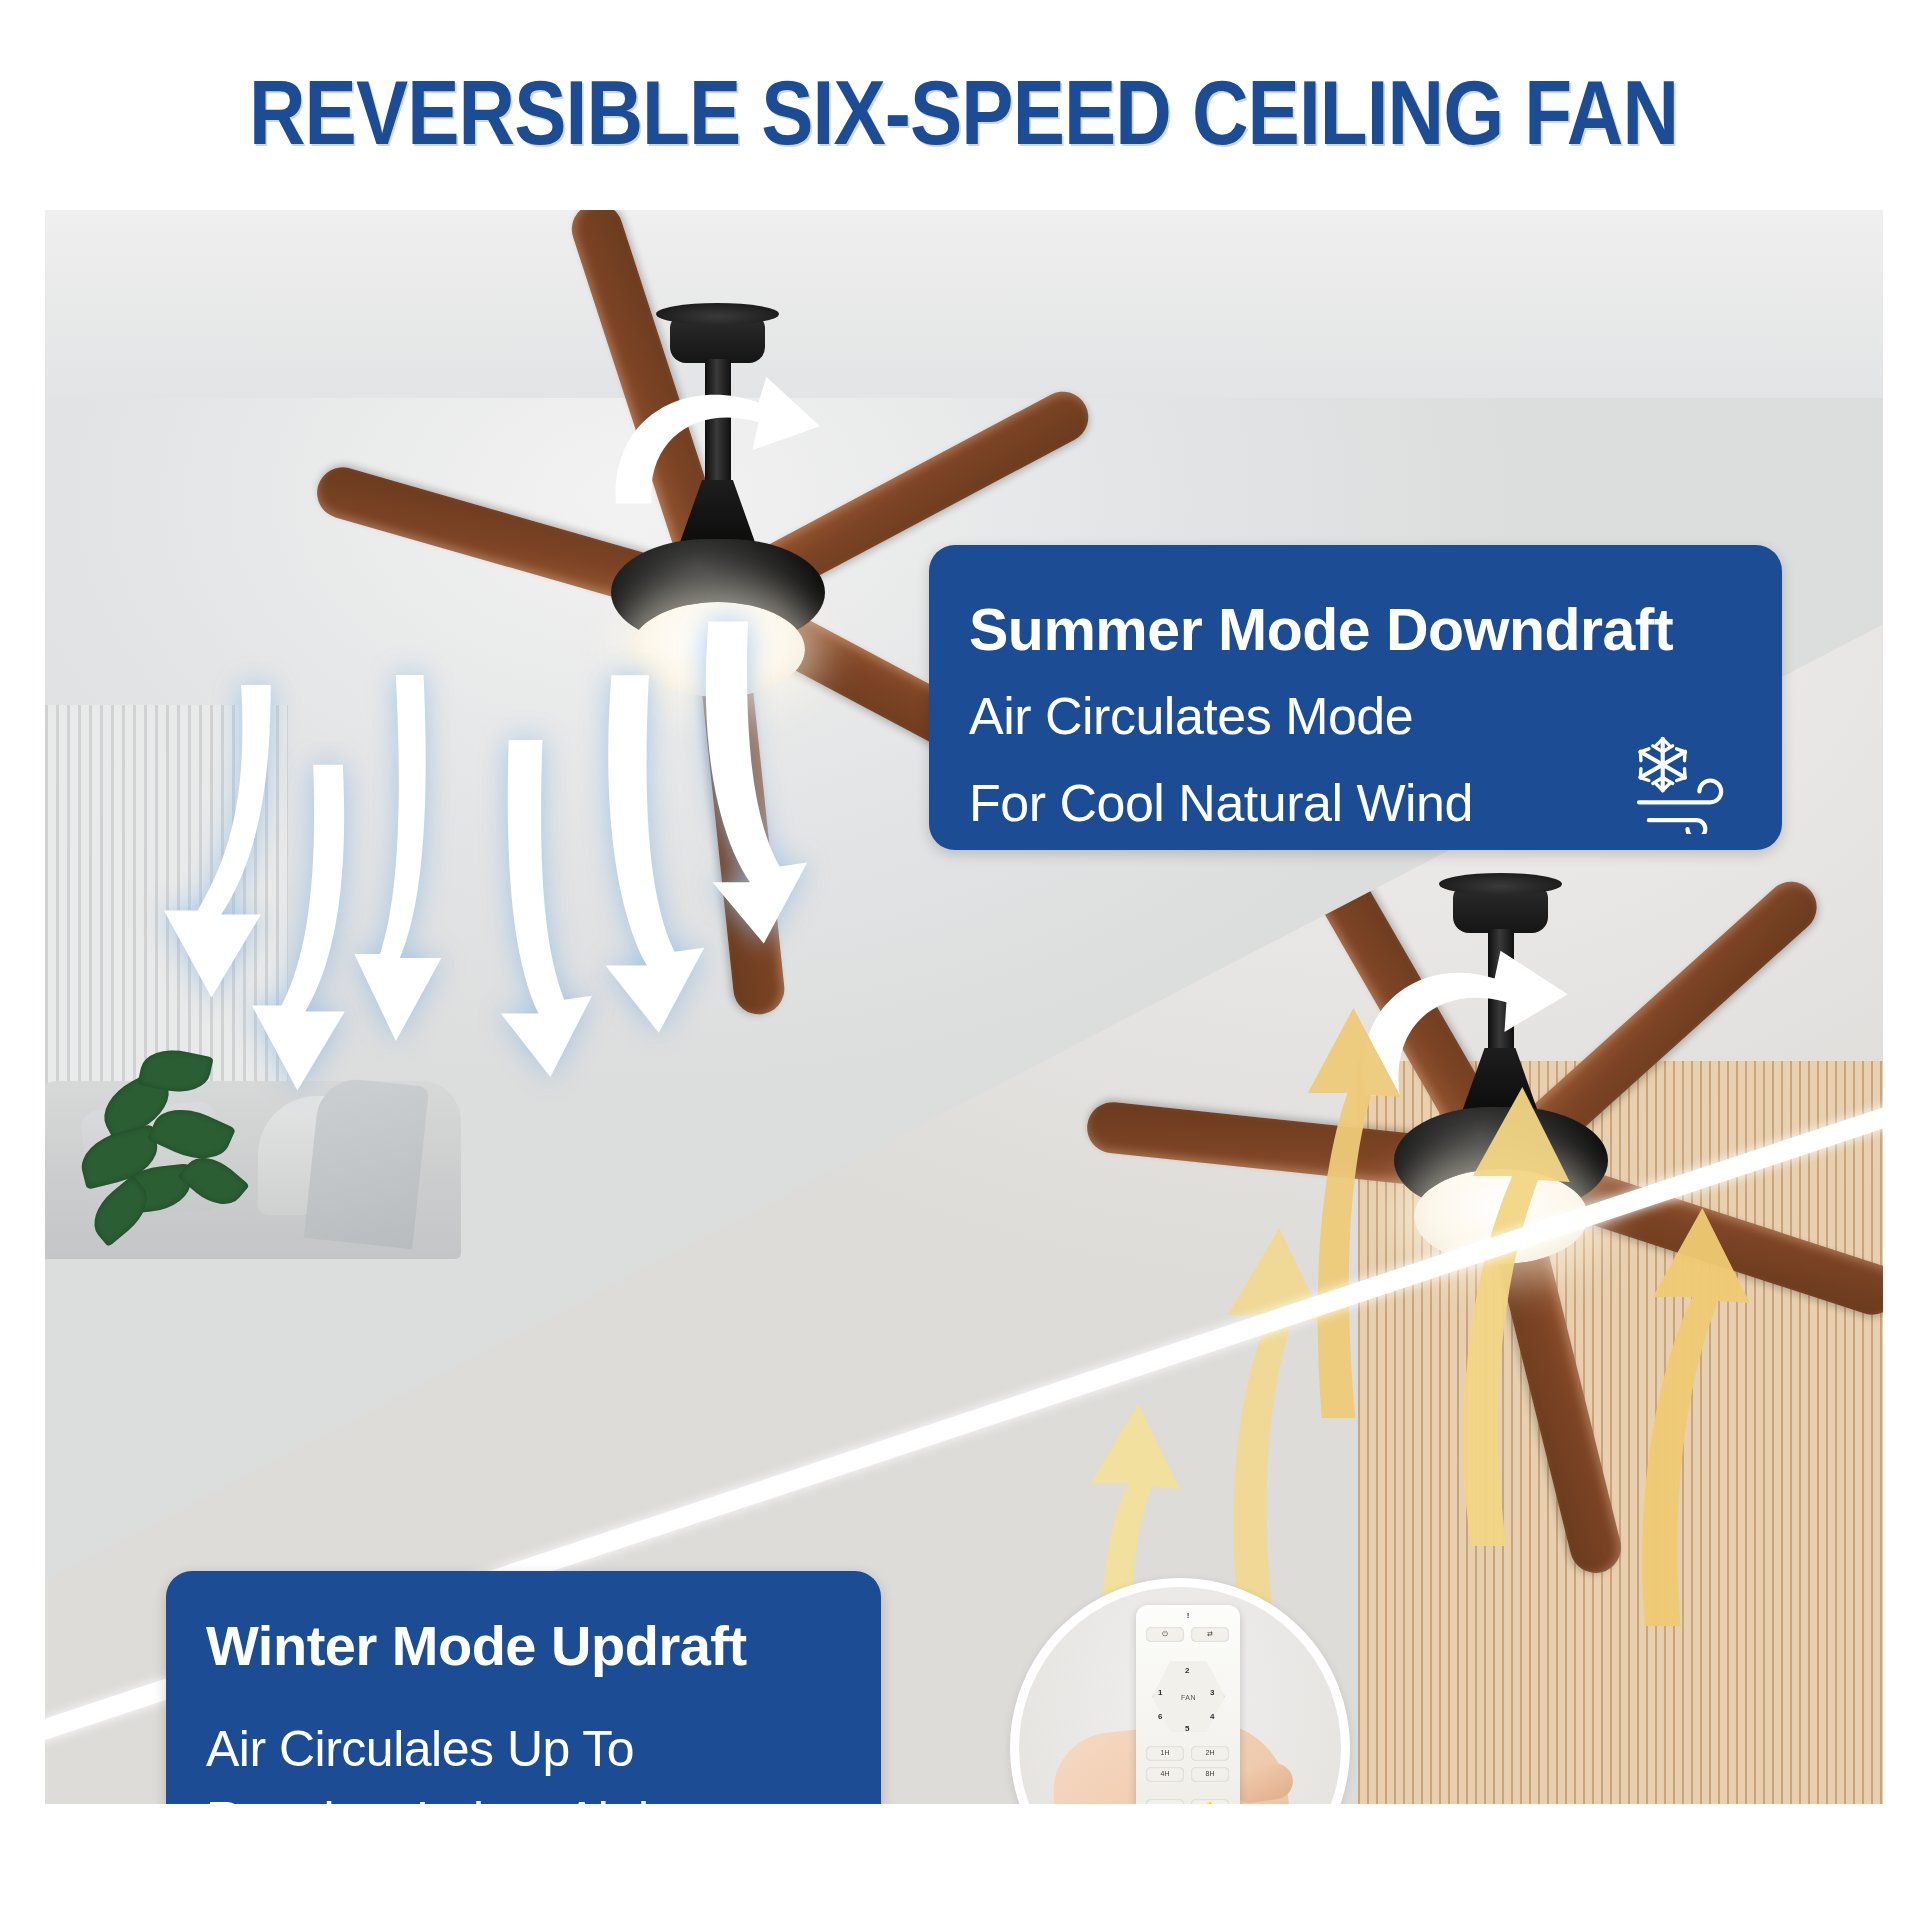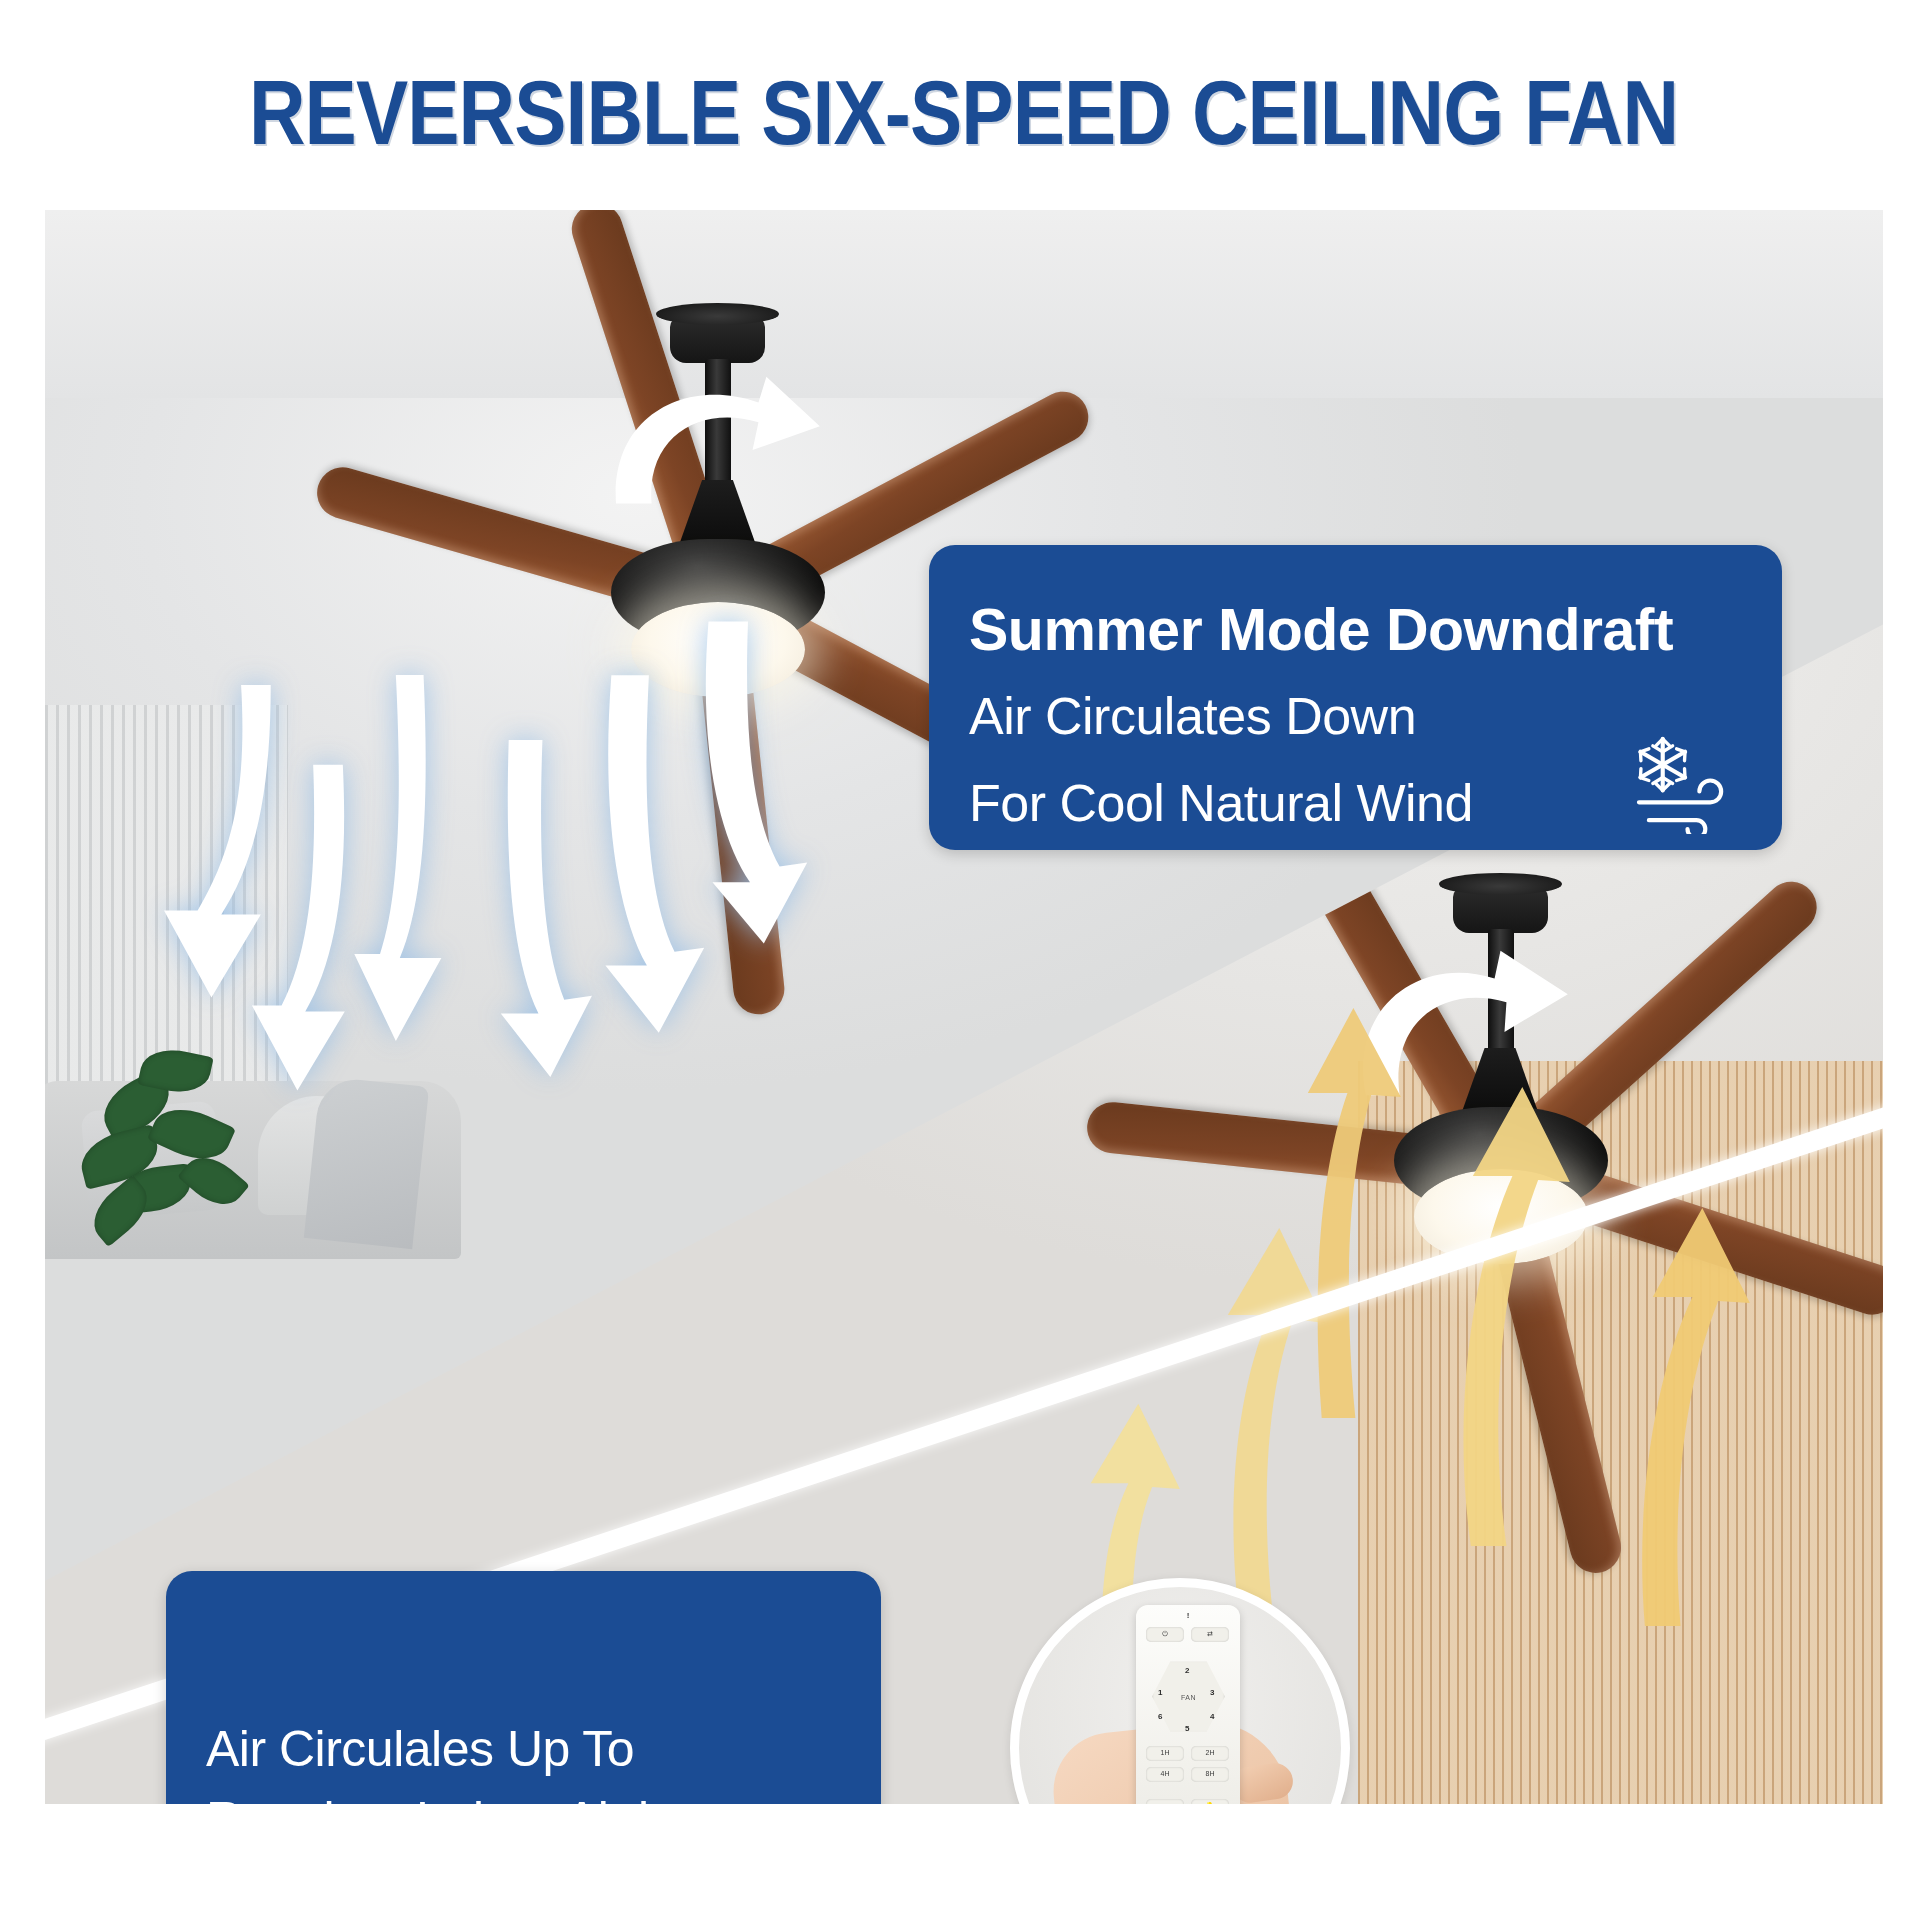--- a/index.html
+++ b/index.html
@@ -394,21 +394,21 @@
       </svg>
     </div>
   </div>
 
   <div class="divider">
     <div class="divider-line"></div>
   </div>
 
   <div class="callout" id="summer-box">
     <div class="c-title">Summer Mode Downdraft</div>
-    <div class="c-line l1">Air Circulates Down</div>
+    <div class="c-line l1">Air Circulates Mode</div>
     <div class="c-line l2">For Cool Natural Wind</div>
     <div class="ico">
       <svg viewBox="0 0 120 104" width="119" height="103">
         <g stroke="#ffffff" stroke-width="4.2" fill="none" stroke-linecap="round">
 
           <g transform="translate(36,34)">
             <line x1="0" y1="-26" x2="0" y2="26"></line>
             <line x1="-22.5" y1="-13" x2="22.5" y2="13"></line>
             <line x1="-22.5" y1="13" x2="22.5" y2="-13"></line>
             <g stroke-width="3.4">
@@ -432,20 +432,21 @@
           </g>
 
           <path d="M12 72 H84 a11 11 0 1 0 -11 -11"></path>
           <path d="M22 90 H70 a9 9 0 1 1 -9 9"></path>
         </g>
       </svg>
     </div>
   </div>
 
   <div class="callout" id="winter-box">
+    <div class="c-title">Winter Mode Updraft</div>
     <div class="c-line l1">Air Circulales Up To</div>
     <div class="c-line l2">Regulate Indoor Airtiow</div>
 
   </div>
 
   <div class="remote-circle">
     <div class="hand"></div>
     <div class="finger" style="left:213px;top:178px;width:61px;height:36px;transform:rotate(-8deg)"></div>
     <div class="finger" style="left:216px;top:216px;width:57px;height:34px;transform:rotate(-4deg)"></div>
 

